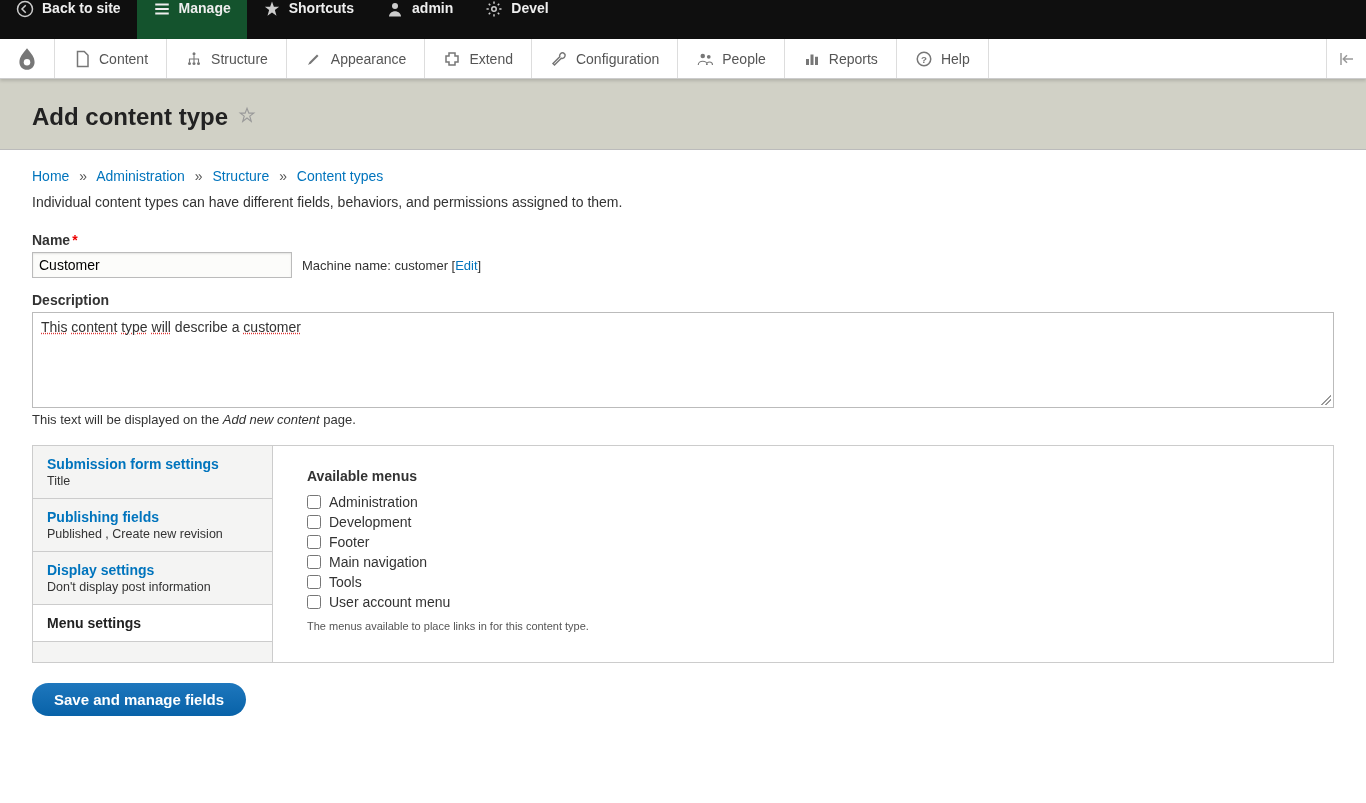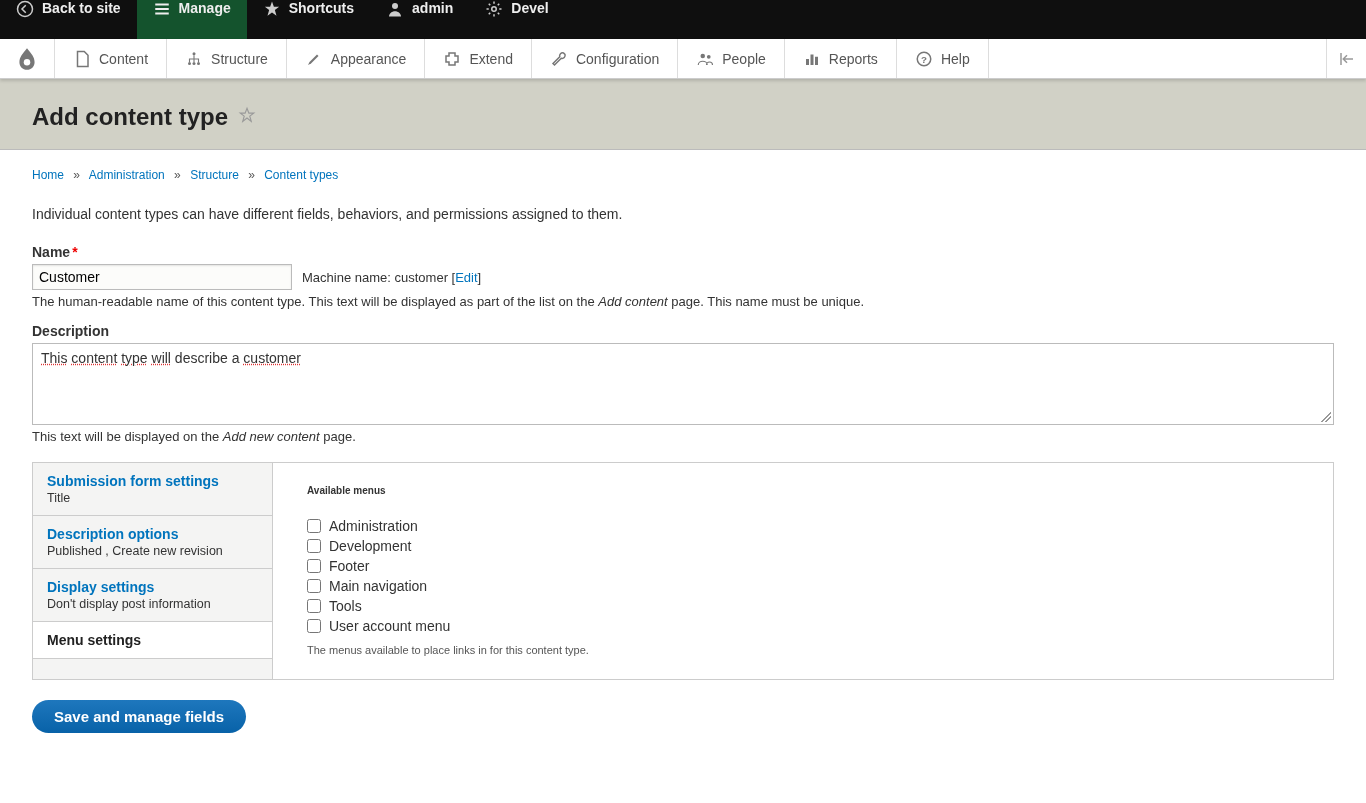--- a/index.html
+++ b/index.html
@@ -18,53 +18,53 @@
   .admin-menu .collapse { margin-left: auto; width: 40px; display: flex; align-items: center; justify-content: center; border-left: 1px solid #ddd; cursor: pointer; }
   
   
   .title-region { background: #d1d1c6; padding: 24px 32px 18px; border-bottom: 1px solid #bbb; }
   .title-region h1 { font-size: 24px; font-weight: bold; color: #222; display: inline-flex; align-items: center; gap: 10px; }
   .star-outline { color: #999; font-size: 18px; }
   
   
   .content { padding: 18px 32px 30px; }
   
-  .breadcrumbs { font-size: 12px; color: #333; margin-bottom: 24px; }
+  .breadcrumbs { font-size: 14px; color: #333; margin-bottom: 10px; }
   .breadcrumbs a { color: #0074bd; text-decoration: none; }
   .breadcrumbs .sep { margin: 0 6px; color: #555; }
   
   .intro-text { font-size: 14px; color: #333; margin-bottom: 22px; }
   
   .field-group { margin-bottom: 14px; }
   .field-label { font-weight: bold; font-size: 14px; margin-bottom: 4px; display: block; }
   .required-mark { color: #e00; margin-left: 2px; }
   
   .name-row { display: flex; align-items: center; gap: 10px; margin-bottom: 4px; }
   .name-input { width: 260px; height: 26px; padding: 2px 6px; border: 1px solid #bbb; background: #fcfcfa; font-size: 14px; font-family: inherit; box-shadow: inset 0 1px 2px rgba(0,0,0,0.1); }
   .machine-name { font-size: 13px; color: #333; }
   .machine-name a { color: #0074bd; text-decoration: none; }
   
   .help-text { font-size: 13px; color: #333; margin-top: 4px; }
   .help-text em { font-style: italic; }
-  .desc-text-content { padding: 6px 8px; border: 1px solid #bbb; background: #fff; font-size: 14px; height: 82px; position: relative; margin-top: 2px; }
+  .desc-text-content { padding: 6px 8px; border: 1px solid #bbb; background: #fff; font-size: 14px; height: 96px; position: relative; margin-top: 2px; }
   .desc-text-content::after { content: ""; position: absolute; right: 2px; bottom: 2px; width: 10px; height: 10px; background: linear-gradient(135deg, transparent 50%, #999 50%, #999 60%, transparent 60%, transparent 70%, #999 70%, #999 80%, transparent 80%); }
   .wavy { text-decoration-line: underline; text-decoration-style: dotted; text-decoration-color: #d33; }
   
   
   .vertical-tabs { display: flex; border: 1px solid #ccc; margin-top: 18px; }
   .vtabs-menu { width: 240px; background: #f4f4f3; border-right: 1px solid #ccc; }
   .vtab { padding: 10px 14px; border-bottom: 1px solid #ccc; cursor: pointer; }
   .vtab .vtab-title { color: #0074bd; font-weight: bold; font-size: 14px; }
   .vtab .vtab-summary { font-size: 12.5px; color: #333; margin-top: 2px; }
   .vtab.active { background: #fff; }
   .vtab.active .vtab-title { color: #222; }
   .vtabs-menu .spacer { height: 18px; border-bottom: none; }
   
   .vtabs-content { flex: 1; padding: 22px 28px 22px 34px; }
-  .menu-heading { font-weight: bold; margin-bottom: 20px; font-size: 10px; }
+  .menu-heading { font-weight: bold; margin-bottom: 8px; font-size: 14px; }
   .menu-list { list-style: none; }
   .menu-list li { display: flex; align-items: center; gap: 8px; font-size: 14px; padding: 2px 0; }
   .menu-list input[type=checkbox] { width: 14px; height: 14px; }
   .menu-help { font-size: 11px; color: #555; margin-top: 8px; }
   
   
   .submit-btn { margin-top: 20px; background: linear-gradient(#1e77bd, #0862a8); color: #fff; font-weight: bold; font-size: 15px; border: none; border-radius: 18px; padding: 8px 22px; cursor: pointer; text-align: center; }
   
   
   .toolbar-top svg { fill: #ccc; }
@@ -236,23 +236,20 @@
     <label class="field-label">
       <span>Name</span><span class="required-mark">*</span>
     </label>
     <div class="name-row">
       <input type="text" class="name-input" value="Customer" style="">
       <span class="machine-name">
         <span>Machine name: </span><span>customer</span>
         [<a href="#">Edit</a>]
       </span>
     </div>
-    <div class="help-text">
-      <span>The human-readable name of this content type. This text will be displayed as part of the list on the </span><em>Add content</em><span> page. This name must be unique.</span>
-    </div>
   </div>
 
   
   <div class="field-group">
     <label class="field-label">Description</label>
     <div class="desc-text-content" contenteditable="true" style="">
       <span class="wavy">This</span> <span class="wavy">content</span> <span class="wavy">type</span> <span class="wavy">will</span> describe a <span class="wavy">customer</span>
     </div>
     <div class="help-text">
       <span>This text will be displayed on the </span><em>Add new content</em><span> page.</span>
@@ -260,21 +257,21 @@
   </div>
 
   
   <div class="vertical-tabs">
     <div class="vtabs-menu">
       <div class="vtab">
         <div class="vtab-title">Submission form settings</div>
         <div class="vtab-summary">Title</div>
       </div>
       <div class="vtab">
-        <div class="vtab-title">Description options</div>
+        <div class="vtab-title">Publishing fields</div>
         <div class="vtab-summary">Published , Create new revision</div>
       </div>
       <div class="vtab">
         <div class="vtab-title">Display settings</div>
         <div class="vtab-summary">Don't display post information</div>
       </div>
       <div class="vtab active">
         <div class="vtab-title">Menu settings</div>
       </div>
       <div class="vtab spacer"></div>

